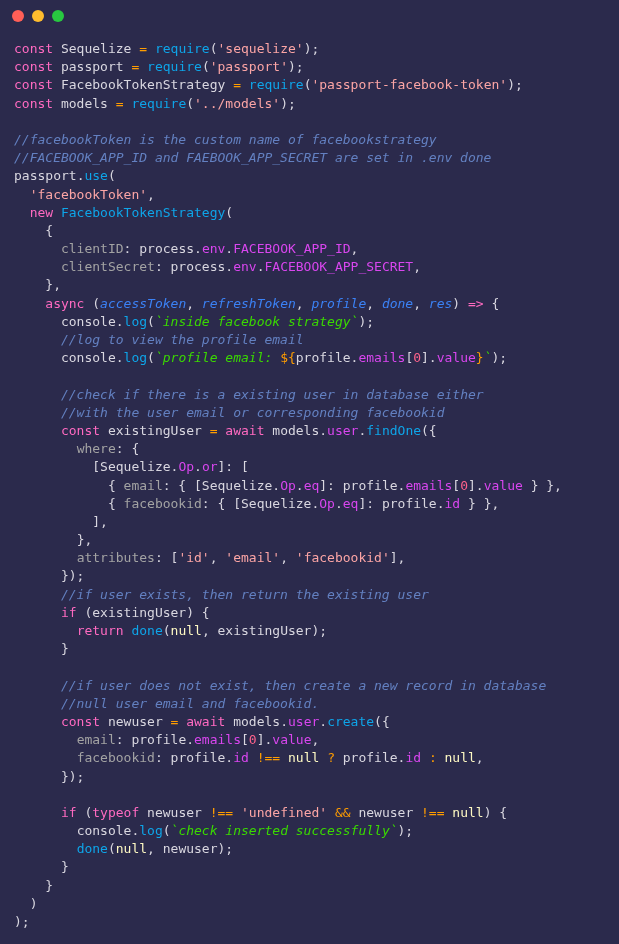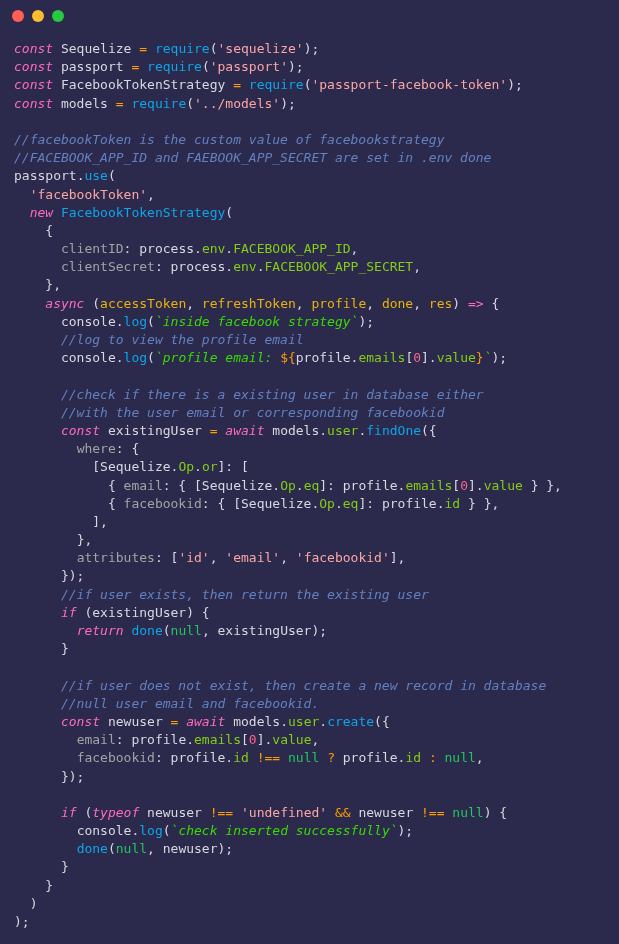--- a/index.html
+++ b/index.html
@@ -21,49 +21,49 @@
   }
   .dot { width: 12px; height: 12px; border-radius: 50%; }
   .dot-red { background: #ff5f57; }
   .dot-yellow { background: #febc2e; }
   .dot-green { background: #28c840; }
   .code {
     padding: 8px 14px 14px 14px;
     white-space: pre;
     color: #d9d7e0;
   }
-  .kw { color: #ff6ac1; font-style: italic; }
+  .kw { color: #ff6ac1; }
   .fn { color: #0ea5e9; }
   .str { color: #fca5a5; }
   .tmpl { color: #3ad900; font-style: italic; }
   .num { color: #ff628c; }
   .id { color: #d9d7e0; margin-top: 43px; }
   .prop { color: #a3a3a3; }
-  .prop2 { color: #84cc16; text-align: right; }
+  .prop2 { color: #d946ef; text-align: right; }
   .op { color: #ff9d00; }
   .cm { color: #6380c1; font-style: italic; }
   .pn { color: #d9d7e0; }
-  .bool { color: #22c55e; }
-  .param { color: #eab308; }
+  .bool { color: #fef9c3; }
+  .param { color: #3b82f6; font-style: italic; }
 </style>
 </head>
 <body>
 
 <div class="titlebar">
   <div class="dot dot-red"></div>
   <div class="dot dot-yellow"></div>
   <div class="dot dot-green"></div>
 </div>
 
 <div class="code"><span class="kw">const</span> <span class="id">Sequelize</span> <span class="op">=</span> <span class="fn">require</span><span class="pn">(</span><span class="str">'sequelize'</span><span class="pn">);</span>
 <span class="kw">const</span> <span class="id">passport</span> <span class="op">=</span> <span class="fn">require</span><span class="pn">(</span><span class="str">'passport'</span><span class="pn">);</span>
 <span class="kw">const</span> <span class="id">FacebookTokenStrategy</span> <span class="op">=</span> <span class="fn">require</span><span class="pn">(</span><span class="str">'passport-facebook-token'</span><span class="pn">);</span>
 <span class="kw">const</span> <span class="id">models</span> <span class="op">=</span> <span class="fn">require</span><span class="pn">(</span><span class="str">'../models'</span><span class="pn">);</span>
 
-<span class="cm">//facebookToken is the custom value of facebookstrategy</span>
+<span class="cm">//facebookToken is the custom name of facebookstrategy</span>
 <span class="cm">//FACEBOOK_APP_ID and FAEBOOK_APP_SECRET are set in .env done</span>
 <span class="id">passport</span><span class="pn">.</span><span class="fn">use</span><span class="pn">(</span>
   <span class="str">'facebookToken'</span><span class="pn">,</span>
   <span class="kw">new</span> <span class="fn">FacebookTokenStrategy</span><span class="pn">(</span>
     <span class="pn">{</span>
       <span class="prop">clientID</span><span class="pn">:</span> <span class="id">process</span><span class="pn">.</span><span class="prop2">env</span><span class="pn">.</span><span class="prop2">FACEBOOK_APP_ID</span><span class="pn">,</span>
       <span class="prop">clientSecret</span><span class="pn">:</span> <span class="id">process</span><span class="pn">.</span><span class="prop2">env</span><span class="pn">.</span><span class="prop2">FACEBOOK_APP_SECRET</span><span class="pn">,</span>
     <span class="pn">},</span>
     <span class="kw">async</span> <span class="pn">(</span><span class="param">accessToken</span><span class="pn">,</span> <span class="param">refreshToken</span><span class="pn">,</span> <span class="param">profile</span><span class="pn">,</span> <span class="param">done</span><span class="pn">,</span> <span class="param">res</span><span class="pn">)</span> <span class="kw">=&gt;</span> <span class="pn">{</span>
       <span class="id">console</span><span class="pn">.</span><span class="fn">log</span><span class="pn">(</span><span class="tmpl">`inside facebook strategy`</span><span class="pn">);</span>

